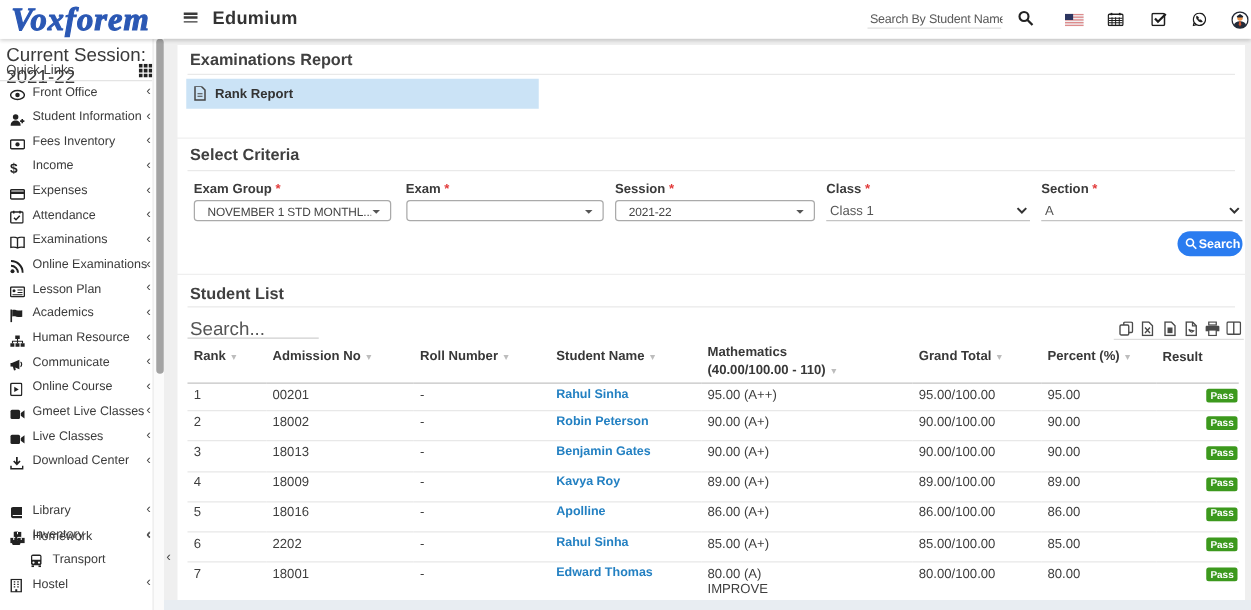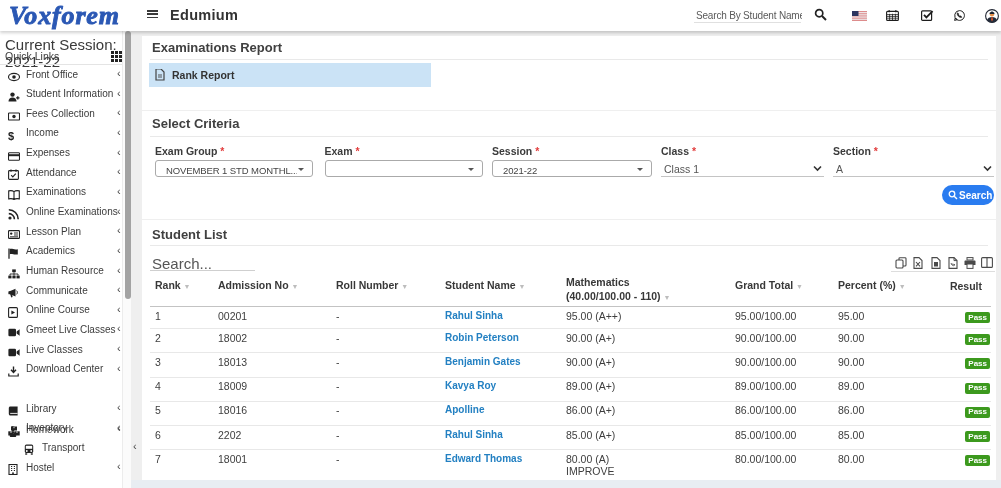--- a/index.html
+++ b/index.html
@@ -174,21 +174,21 @@
       </colgroup>
       <tbody>
           <tr style="height:35.5px;">
         <th>Rank <span class="sorti">▼</span></th>
         <th>Admission No <span class="sorti">▼</span></th>
         <th>Roll Number <span class="sorti">▼</span></th>
         <th>Student Name <span class="sorti">▼</span></th>
         <th style="vertical-align:bottom; padding-bottom:2px;">Mathematics<br>(40.00/100.00 - 110) <span class="sorti">▼</span></th>
         <th>Grand Total <span class="sorti">▼</span></th>
         <th>Percent (%) <span class="sorti">▼</span></th>
-        <th style="text-align:right; padding-right:9px;">Result</th>
+        <th style="text-align:left; padding-right:9px;">Result</th>
       </tr>
       <tr style="height:22px;">
         <td>1</td>
             <td>00201</td>
             <td>-</td>
             <td class="link">Rahul Sinha</td>
             <td>95.00 (A++)</td>
             <td>95.00/100.00</td>
             <td>95.00</td>
             <td style="text-align:right; padding-right:1px;"><span class="badge">Pass</span></td>
@@ -291,21 +291,21 @@
           <path d="M9.8 4.2 v3.4 M8.1 5.9 h3.4" stroke="#222" stroke-width="1.3"></path>
         </svg></span>
       <span class="mlbl">Student Information</span>
       <span class="mchv">‹</span>
     </div>
   <div class="mitem" style="top:72.3px;">
       <span class="mico"><svg width="12" height="9" viewBox="0 0 12 9">
           <rect x="0.5" y="1" width="11" height="7" rx="0.8" fill="none" stroke="#222" stroke-width="1.1"></rect>
           <circle cx="6" cy="4.5" r="1.7" fill="#222"></circle>
         </svg></span>
-      <span class="mlbl">Fees Collection</span>
+      <span class="mlbl">Fees Inventory</span>
       <span class="mchv">‹</span>
     </div>
   <div class="mitem" style="top:91.9px;">
       <span class="mico"><svg width="8" height="11" viewBox="0 0 8 11">
           <text x="0" y="9.5" font-size="11" font-weight="bold" fill="#222" font-family="Liberation Sans">$</text>
         </svg></span>
       <span class="mlbl">Income</span>
       <span class="mchv">‹</span>
     </div>
   <div class="mitem" style="top:111.6px;">

